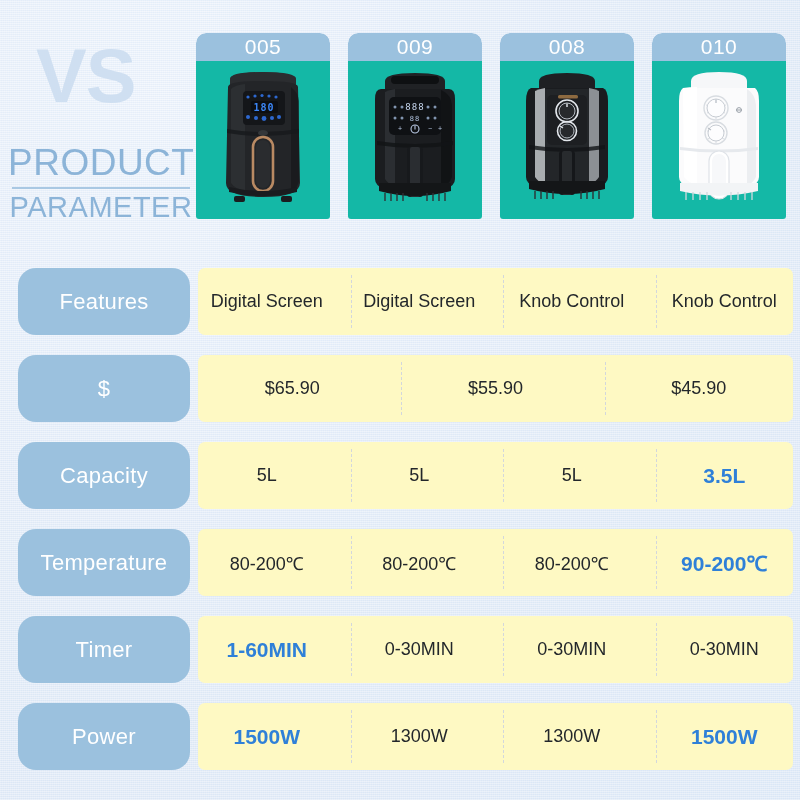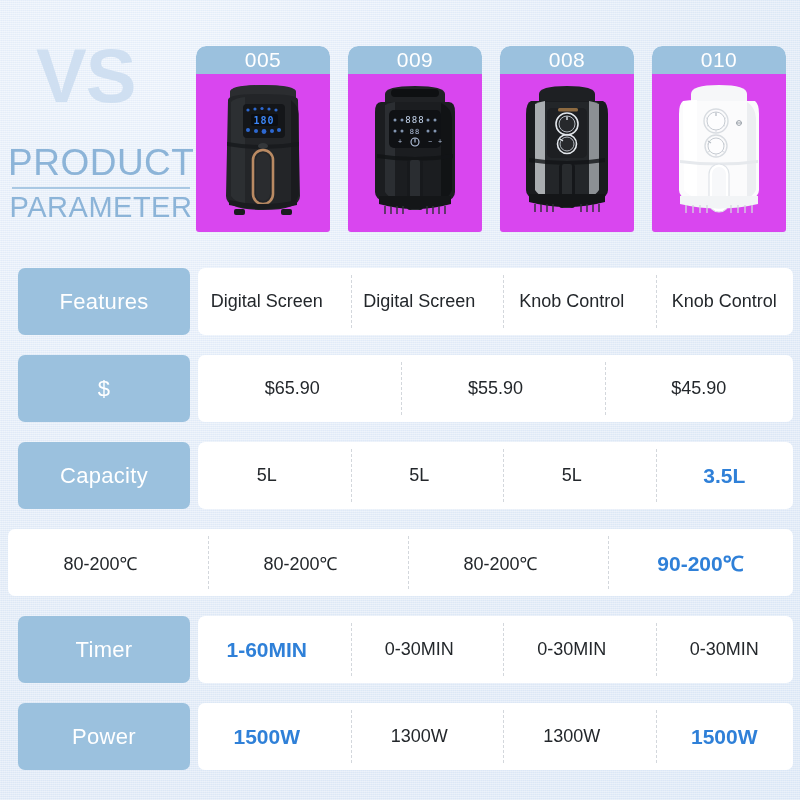--- a/index.html
+++ b/index.html
@@ -87,21 +87,20 @@
 
   
   #product-strip {
     position: absolute;
     left: 196px;
     top: 33px;
     width: 590px;
     height: 186px;
     display: flex;
     gap: 18px;
-    margin-top: 13px;
   }
   .product-card {
     flex: 1 1 0;
     display: flex;
     flex-direction: column;
     border-radius: 10px 10px 3px 3px;
     overflow: hidden;
   }
   .product-tab {
     height: 33px;
@@ -109,21 +108,21 @@
     color: #ffffff;
     font-size: 21px;
     display: flex;
     align-items: center;
     justify-content: center;
     border-radius: 10px 10px 0 0;
     letter-spacing: .5px;
   }
   .product-photo {
     flex: 1;
-    background: #d946ef;
+    background: #14b8a6;
     position: relative;
     display: flex;
     align-items: flex-end;
     justify-content: center;
     padding-bottom: 6px;
   }
 
   
   .fryer {
     position: relative;
@@ -141,33 +140,33 @@
   .trow {
     display: flex;
     align-items: stretch;
     height: 67px;
     margin-bottom: 20px;
   }
   .row-label {
     width: 172px;
     margin-left: 18px;
     background: #9bc1de;
-    border-radius: 7px;
+    border-radius: 18px;
     color: #ffffff;
     font-size: 22px;
     display: flex;
     align-items: center;
     justify-content: center;
     letter-spacing: .3px;
   }
   .row-values {
     margin-left: 8px;
     margin-right: 7px;
     flex: 1;
-    background: #ffffff;
+    background: #fef9c3;
     border-radius: 7px;
     display: flex;
     gap: 15px;
   }
   .vcell {
     flex: 1 1 0;
     display: flex;
     align-items: center;
     justify-content: center;
     font-size: 18px;
@@ -395,20 +394,21 @@
       <div class="row-label">Capacity</div>
       <div class="row-values">
         <div class="vcell">5L</div>
         <div class="vcell">5L</div>
         <div class="vcell">5L</div>
         <div class="vcell hl">3.5L</div>
       </div>
     </div>
 
     <div class="trow">
+      <div class="row-label">Temperature</div>
       <div class="row-values">
         <div class="vcell">80-200℃</div>
         <div class="vcell">80-200℃</div>
         <div class="vcell">80-200℃</div>
         <div class="vcell hl">90-200℃</div>
       </div>
     </div>
 
     <div class="trow">
       <div class="row-label">Timer</div>

